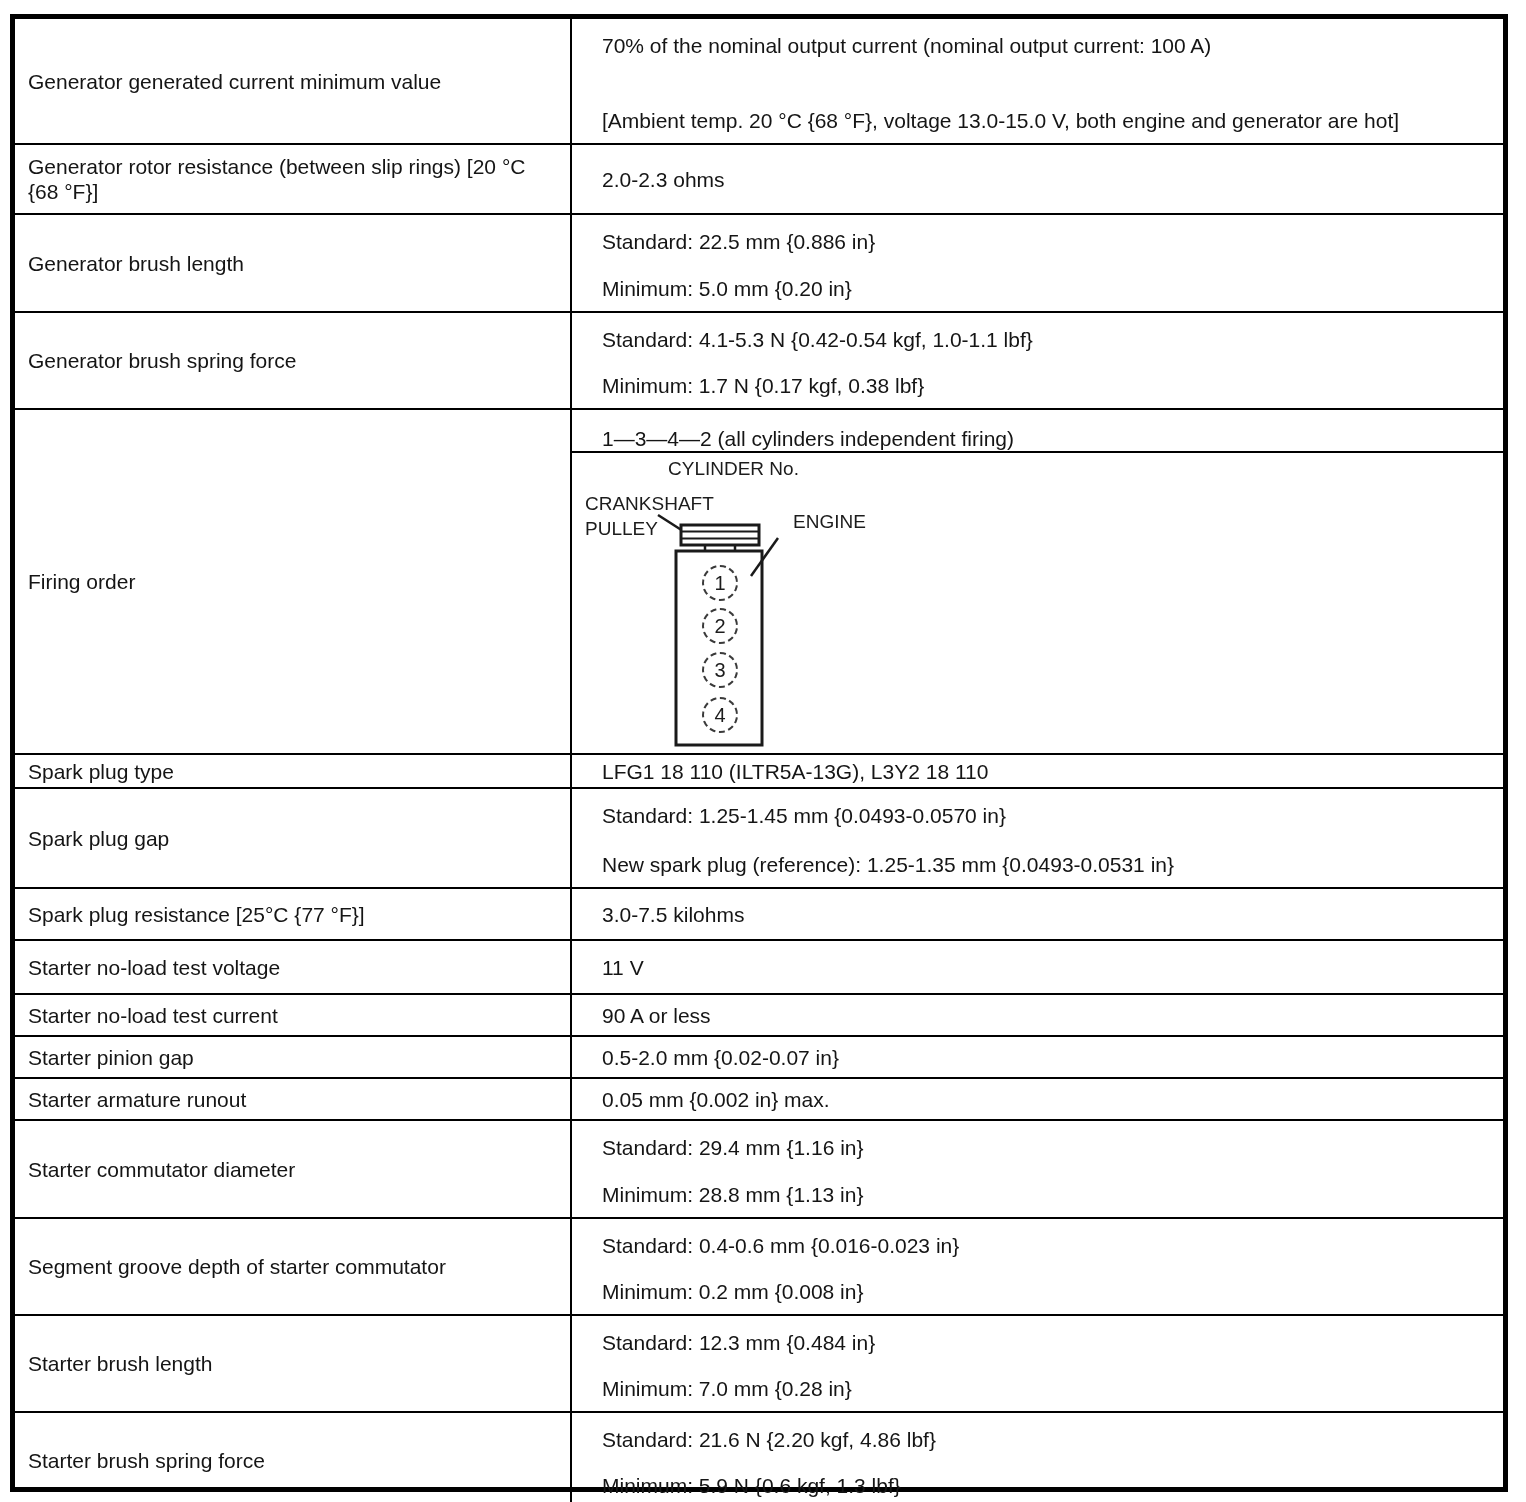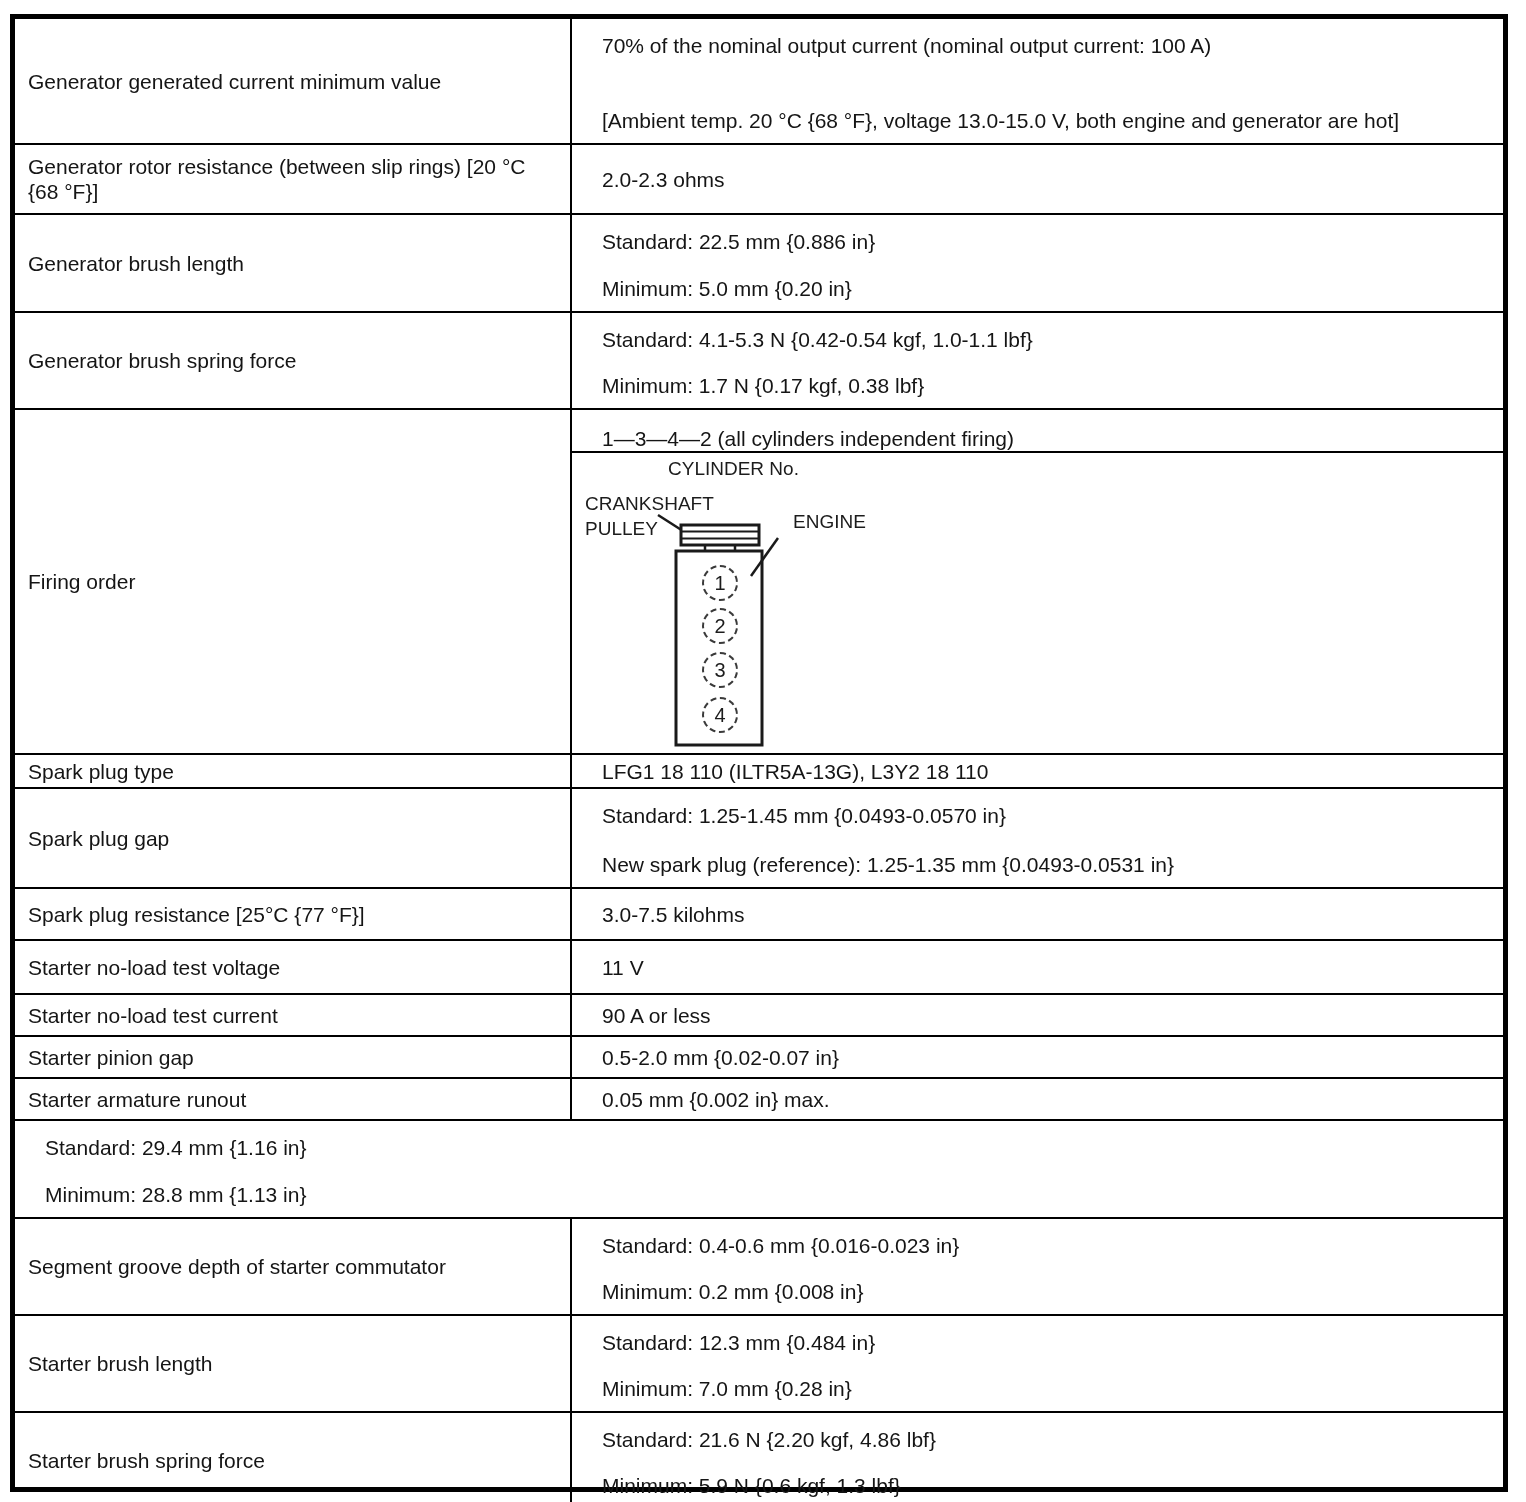--- a/index.html
+++ b/index.html
@@ -223,20 +223,21 @@
     </div>
 
     <div class="row" style="height:42px">
       <div class="lcell">Starter armature runout</div>
       <div class="vcell single">
         <div class="vline">0.05 mm {0.002 in} max.</div>
       </div>
     </div>
 
     <div class="row" style="height:98px">
+      <div class="lcell">Starter commutator diameter</div>
       <div class="vcell dual">
         <div class="vline">Standard: 29.4 mm {1.16 in}</div>
         <div class="vline">Minimum: 28.8 mm {1.13 in}</div>
       </div>
     </div>
 
     <div class="row" style="height:97px">
       <div class="lcell">Segment groove depth of starter commutator</div>
       <div class="vcell dual">
         <div class="vline">Standard: 0.4-0.6 mm {0.016-0.023 in}</div>

